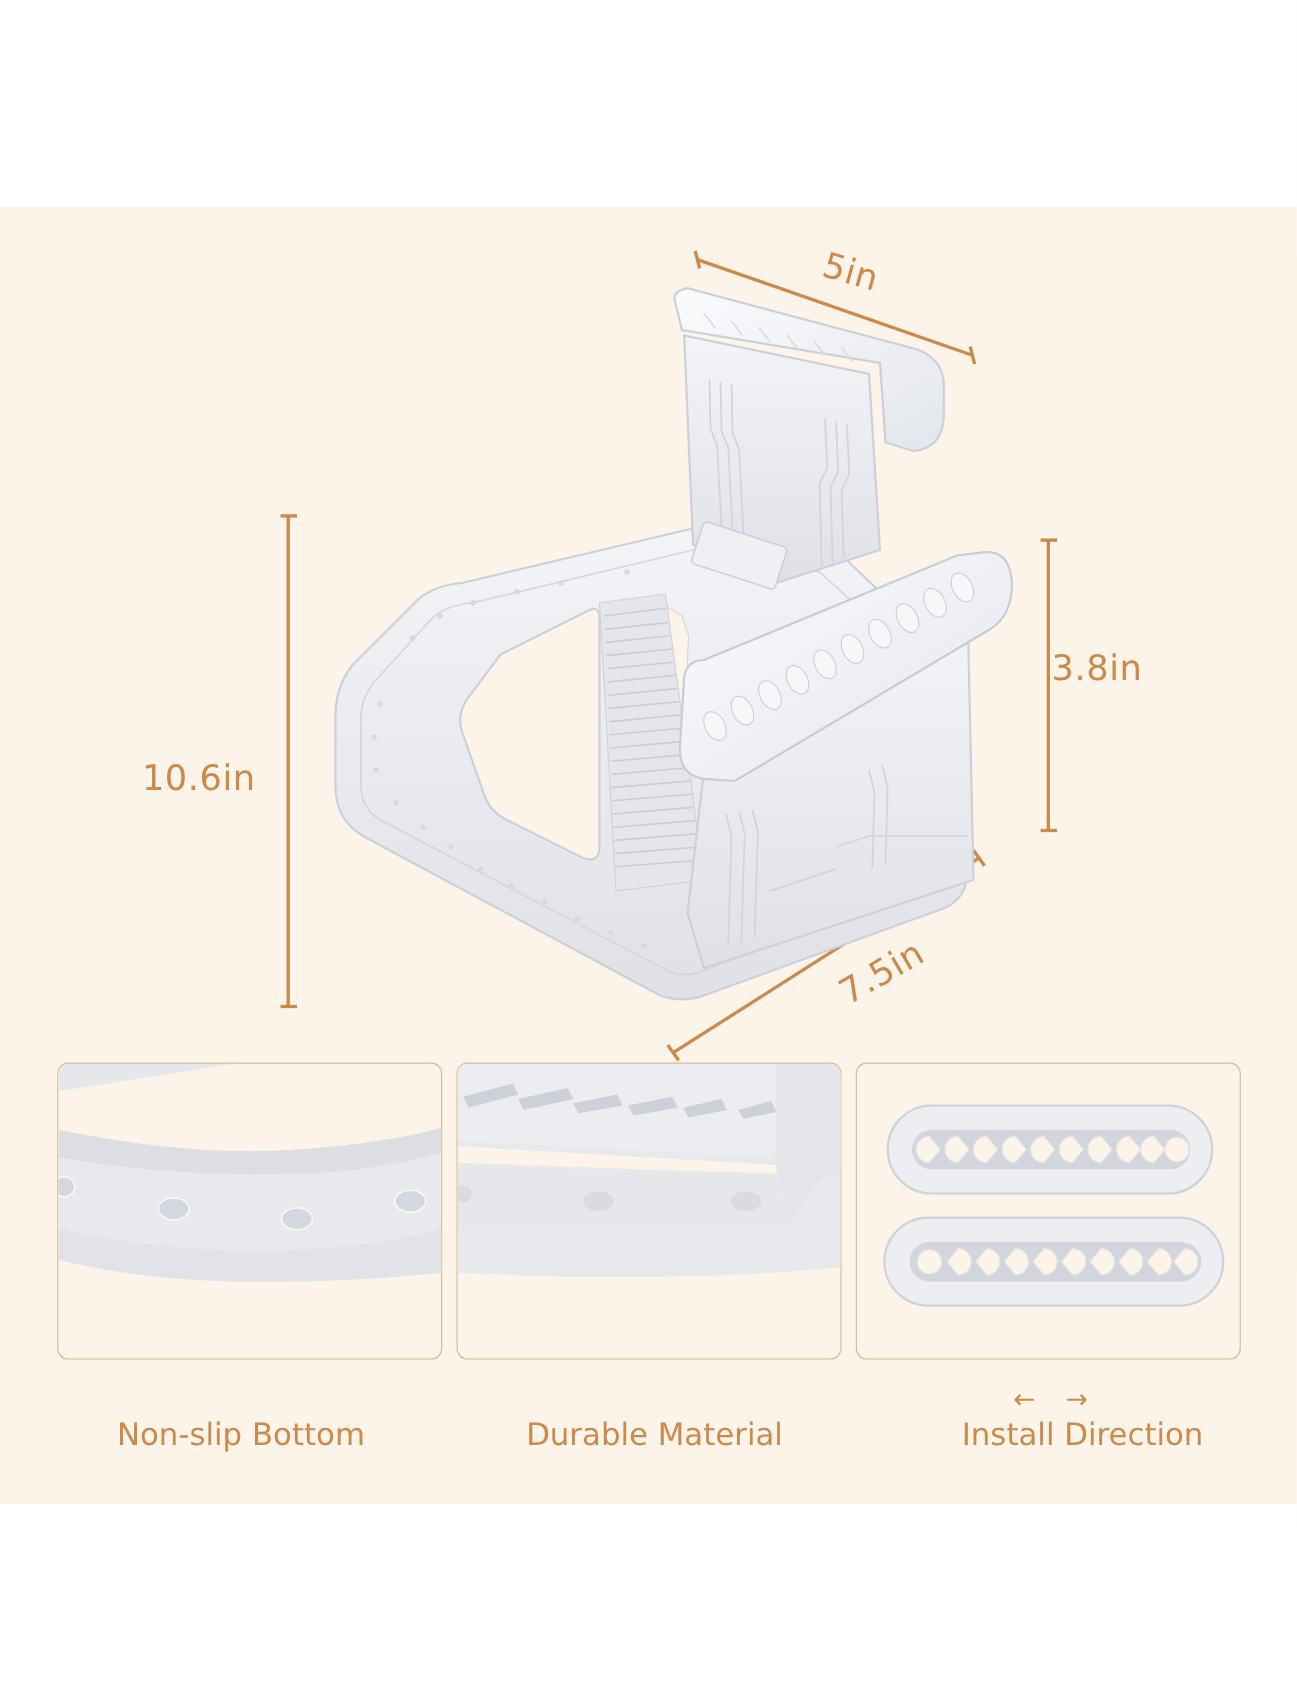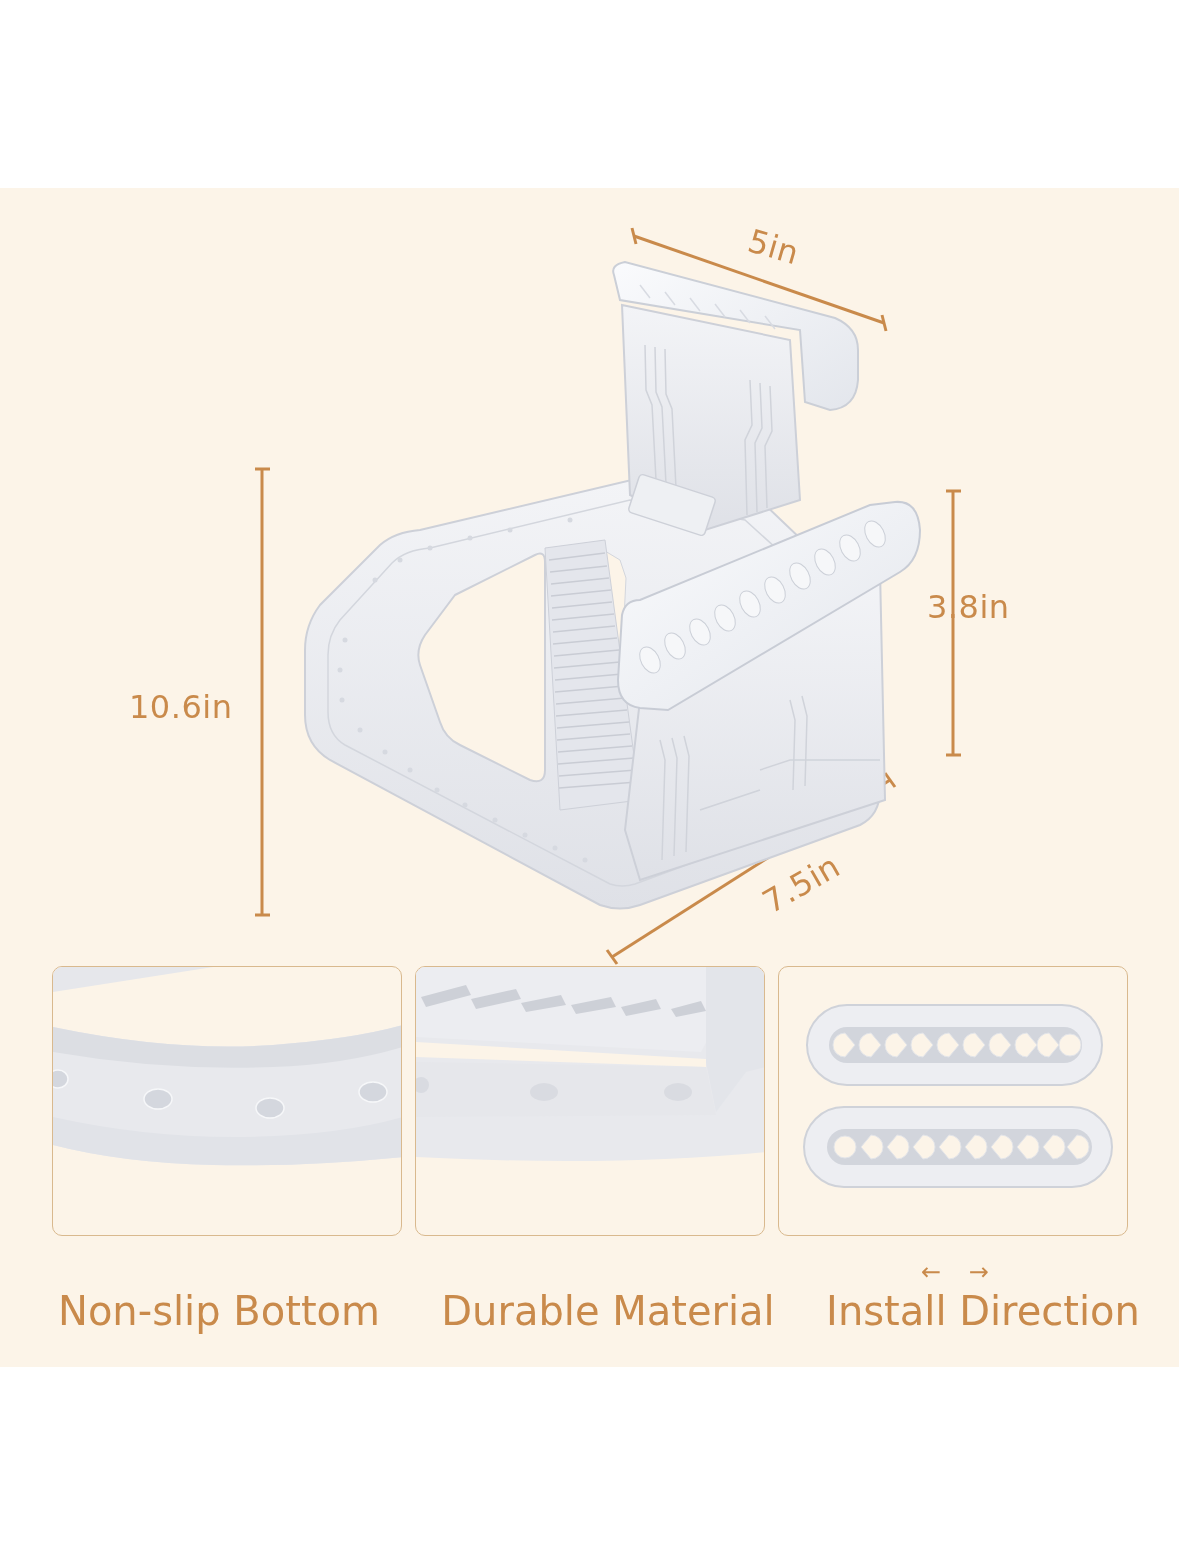--- a/index.html
+++ b/index.html
@@ -16,21 +16,21 @@
     position: absolute; color: #C98A4B; font-size: 32px; font-weight: 500;
     letter-spacing: 0.5px; white-space: nowrap;
   }
   .panel {
     position: absolute; top: 966px; width: 350px; height: 270px;
     border: 1.5px solid #D9B98E; border-radius: 10px; box-sizing: border-box;
     overflow: hidden; background: #FCF4E8;
   }
   .panel svg { position: absolute; left: 0; top: 0; }
   .caption {
-    position: absolute; top: 1288px; color: #C98A4B; font-size: 40px; font-weight: 500;
+    position: absolute; top: 1288px; color: #C98A4B; font-size: 28px; font-weight: 500;
     white-space: nowrap; text-align: center; width: 350px;
   }
   .arrows {
     position: absolute; top: 1258px; left: 905px; width: 110px; text-align: center;
     color: #C98A4B; font-size: 24px; letter-spacing: 10px;
   }
 </style>
 </head>
 <body>
 
@@ -167,21 +167,21 @@
       <ellipse cx="800" cy="576" rx="9" ry="14" transform="rotate(-28 800 576)"></ellipse>
       <ellipse cx="825" cy="562" rx="9" ry="14" transform="rotate(-28 825 562)"></ellipse>
       <ellipse cx="850" cy="548" rx="9" ry="14" transform="rotate(-28 850 548)"></ellipse>
       <ellipse cx="875" cy="534" rx="9" ry="14" transform="rotate(-28 875 534)"></ellipse>
     </g>
   </g>
 </svg>
 
 <div class="dim-label" style="left:748px; top:228px; transform:rotate(16deg);">5in</div>
 <div class="dim-label" style="left:129px; top:688px;">10.6in</div>
-<div class="dim-label" style="left:927px; top:588px;">3.8in</div>
+<div class="dim-label" style="left:956px; top:588px;">3.8in</div>
 <div class="dim-label" style="left:760px; top:865px; transform:rotate(-30deg);">7.5in</div>
 
 <div class="panel" style="left:52px;">
   <svg width="350" height="270" viewBox="0 0 350 270">
     <path d="M0 0 L160 0 L0 25 Z" fill="#E6E7EB"></path>
     <path d="M0 60 Q120 85 220 78 Q300 72 350 58 L350 190 Q250 200 160 198 Q70 196 0 178 Z" fill="#E8E9ED"></path>
     <path d="M0 60 Q120 85 220 78 Q300 72 350 58 L350 80 Q290 98 220 100 Q110 104 0 85 Z" fill="#DCDEE3"></path>
     <path d="M0 150 Q90 170 180 170 Q280 170 350 150 L350 190 Q250 200 160 198 Q70 196 0 178 Z" fill="#E1E3E8"></path>
     <g fill="#D4D7DE" stroke="#F6F7F9" stroke-width="1.5">
       <ellipse cx="105" cy="132" rx="14" ry="10"></ellipse>
@@ -208,21 +208,21 @@
     <path d="M0 75 L290 92 L290 100 L0 90 Z" fill="#FCF4E8"></path>
     <path d="M290 0 L350 0 L350 100 L330 105 L300 145 L290 95 Z" fill="#E3E5EA"></path>
     <path d="M0 95 L290 100 L300 148 L0 150 Z" fill="#E6E7EB"></path>
     <g fill="#D9DBE1">
         <ellipse cx="128" cy="125" rx="14" ry="9"></ellipse>
         <ellipse cx="262" cy="125" rx="14" ry="9"></ellipse>
         <ellipse cx="5" cy="118" rx="8" ry="8"></ellipse>
       </g>
   </svg>
 </div>
-<div class="caption" style="left:433px;">Durable Material</div>
+<div class="caption" style="left:420px;">Durable Material</div>
 
 <div class="panel" style="left:778px;">
   <svg width="350" height="270" viewBox="0 0 350 270">
     <g>
       <rect x="28" y="38" width="295" height="80" rx="40" fill="#EDEEF2" stroke="#CFD2D9" stroke-width="2"></rect>
       <rect x="50" y="60" width="253" height="36" rx="18" fill="#D2D5DC"></rect>
       <g fill="#FCF4E8" stroke="#E2E4E9" stroke-width="1">
         <path d="M66 66 a12 12 0 1 0 0 24 l10 -12 Z"></path>
         <path d="M92 66 a12 12 0 1 0 0 24 l10 -12 Z"></path>
         <path d="M118 66 a12 12 0 1 0 0 24 l10 -12 Z"></path>
@@ -247,13 +247,13 @@
         <path d="M196 168 a12 12 0 1 1 0 24 l-10 -12 Z"></path>
         <path d="M222 168 a12 12 0 1 1 0 24 l-10 -12 Z"></path>
         <path d="M248 168 a12 12 0 1 1 0 24 l-10 -12 Z"></path>
         <path d="M274 168 a12 12 0 1 1 0 24 l-10 -12 Z"></path>
         <path d="M298 168 a12 12 0 1 1 0 24 l-10 -12 Z"></path>
       </g>
     </g>
   </svg>
 </div>
 <div class="arrows">← →</div>
-<div class="caption" style="left:808px;">Install Direction</div>
+<div class="caption" style="left:744px;text-align:right;">Install Direction</div>
 
 </body></html>

